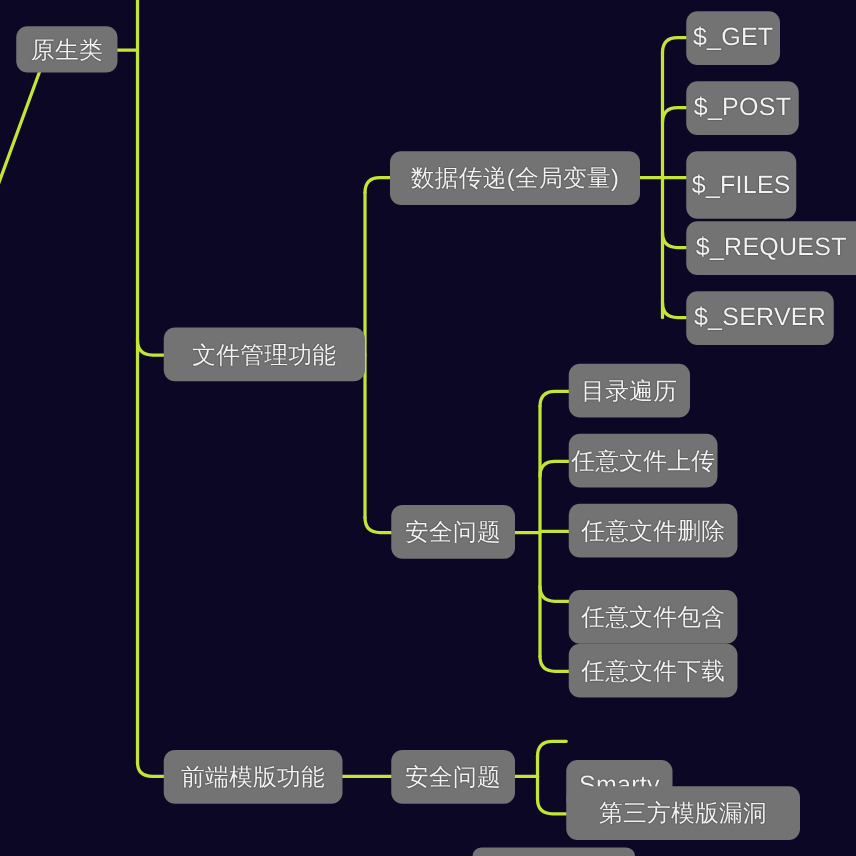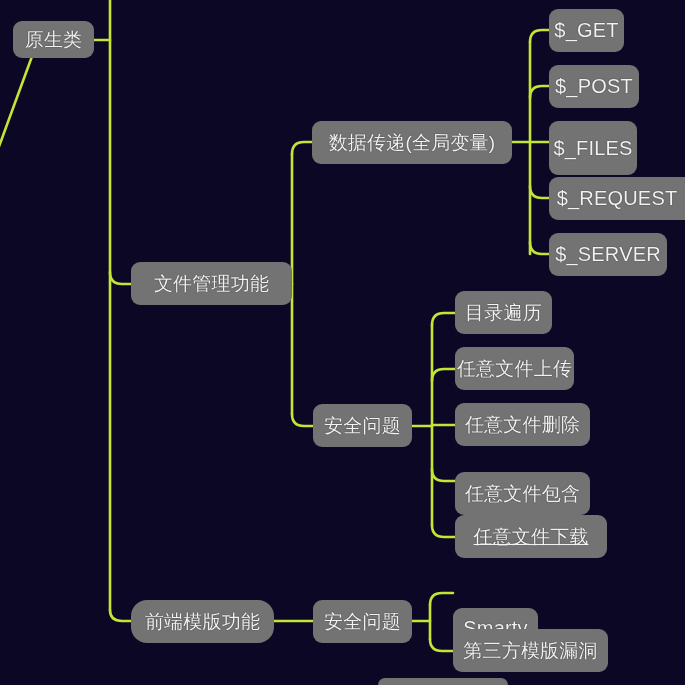--- a/index.html
+++ b/index.html
@@ -134,31 +134,31 @@
       </div>
       <div class="node cjk" style="left: 455px; top: 347px; width: 119px; height: 43px;">
         <span>任意文件上传</span>
       </div>
       <div class="node cjk" style="left: 455px; top: 403px; width: 135px; height: 43px;">
         <span>任意文件删除</span>
       </div>
       <div class="node cjk" style="left: 455px; top: 472px; width: 135px; height: 43px;">
         <span>任意文件包含</span>
       </div>
-      <div class="node cjk" style="left: 455px; top: 515px; width: 152px; height: 43px; text-decoration: underline;">
+      <div class="node cjk" style="left: 455px; top: 515px; width: 135px; height: 43px;">
         <span>任意文件下载</span>
       </div>
-      <div class="node cjk" style="left: 131px; top: 600px; width: 143px; height: 43px; border-radius: 16px;">
+      <div class="node cjk" style="left: 131px; top: 600px; width: 143px; height: 43px;">
         <span>前端模版功能</span>
       </div>
       <div class="node cjk" style="left: 313px; top: 600px; width: 99px; height: 43px;">
         <span>安全问题</span>
       </div>
       <div class="node latin" style="left: 453px; top: 572px; width: 85px; height: 41px; margin-top: 36px;">
         <span>Smarty</span>
       </div>
-      <div class="node cjk" style="left: 453px; top: 629px; width: 155px; height: 43px;">
+      <div class="node cjk" style="left: 453px; top: 629px; width: 187px; height: 43px;">
         <span>第三方模版漏洞</span>
       </div>
       <div class="node cjk clipped-bottom" style="left: 378px; top: 678px; width: 130px; height: 7px; border-radius: 9px 9px 0px 0px;"></div>
     </div>
 
 </div>
 
 </body></html>

